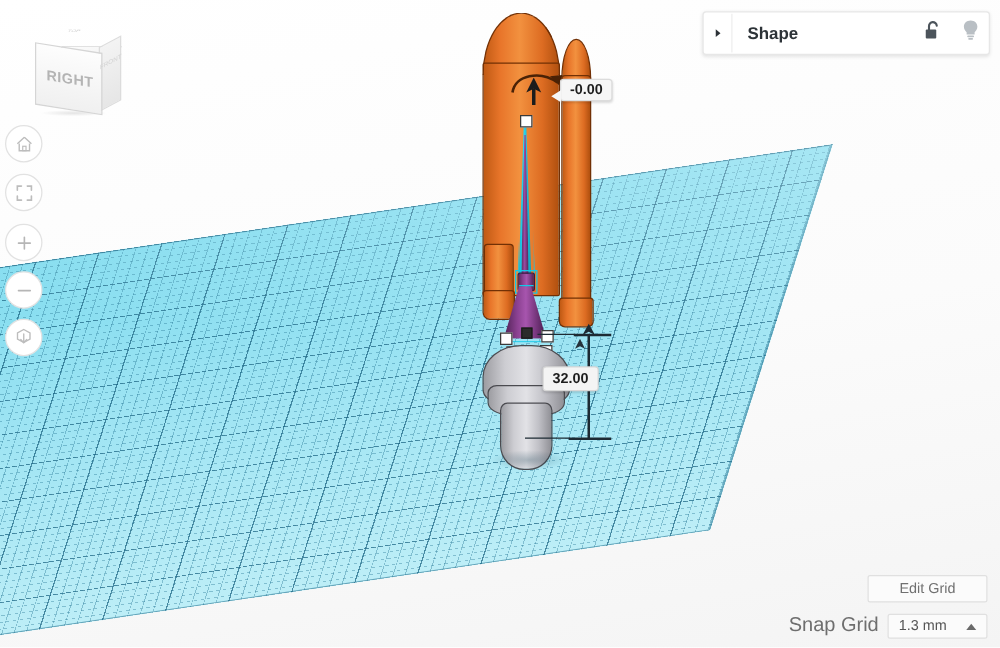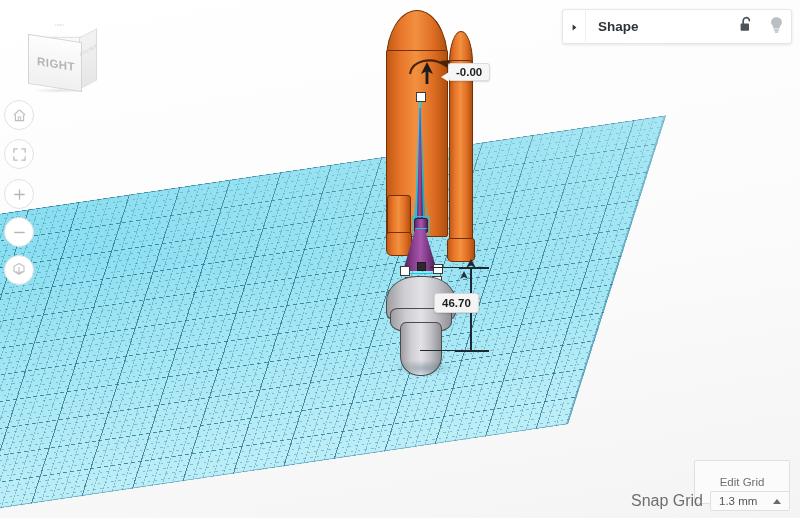--- a/index.html
+++ b/index.html
@@ -172,21 +172,21 @@
     flex: 1; padding-left: 12px;
     font-size: 13.5px; font-weight: bold; color: #2d3338;
   }
   .panel-icon {
     width: 30px; display: flex; align-items: center; justify-content: center;
   }
 
   
   .edit-grid-btn {
     position: absolute; right: 10px; top: 460px;
-    min-width: 72px; padding: 15px 11px;
+    min-width: 72px; padding: 4px 11px;
     background: #fbfbfb; border: 1px solid #e0e0e0; border-radius: 2px;
     font-size: 11.5px; color: #707070; text-align: center;
   }
   .snap-row {
     position: absolute; right: 10px; top: 491px;
     display: flex; align-items: center; gap: 7px;
   }
   .snap-label { font-size: 16px; color: #6e6e6e; }
   .snap-select {
     min-width: 62px; padding: 3px 8px;
@@ -284,21 +284,21 @@
       <div class="dim-line" style="left:455px; top:350px; width:34px; height:1.8px;"></div>
       <div class="dim-line" style="left:430px; top:267px; width:30px; height:1.4px;"></div>
       <div class="dim-line" style="left:420px; top:350px; width:36px; height:1.4px;"></div>
       <div class="dim-line" style="left:470px; top:268px; width:1.8px; height:83px;"></div>
       <svg style="position:absolute; left:463px; top:258px;" width="16" height="16" viewBox="0 0 16 16">
         <path d="M8 1 L13 10 L8 7.4 L3 10 Z" fill="#1d2a33"></path>
       </svg>
       <svg style="position:absolute; left:457px; top:270px;" width="14" height="14" viewBox="0 0 14 14">
         <path d="M7 1 L11 9 L7 7 L3 9 Z" fill="#26323b"></path>
       </svg>
-      <div class="dim-label" style="left:434px; top:293px;">46.70</div>
+      <div class="dim-label" style="left:434px; top:293px;">32.00</div>
     </div>
 
     <div class="viewcube">
       <div class="vc-shadow"></div>
       <div class="vc-top"></div>
       <div class="vc-right"></div>
       <div class="vc-front"></div>
       <div class="vc-label-top">TOP</div>
       <div class="vc-label-right">FRONT</div>
       <div class="vc-label-front">RIGHT</div>

